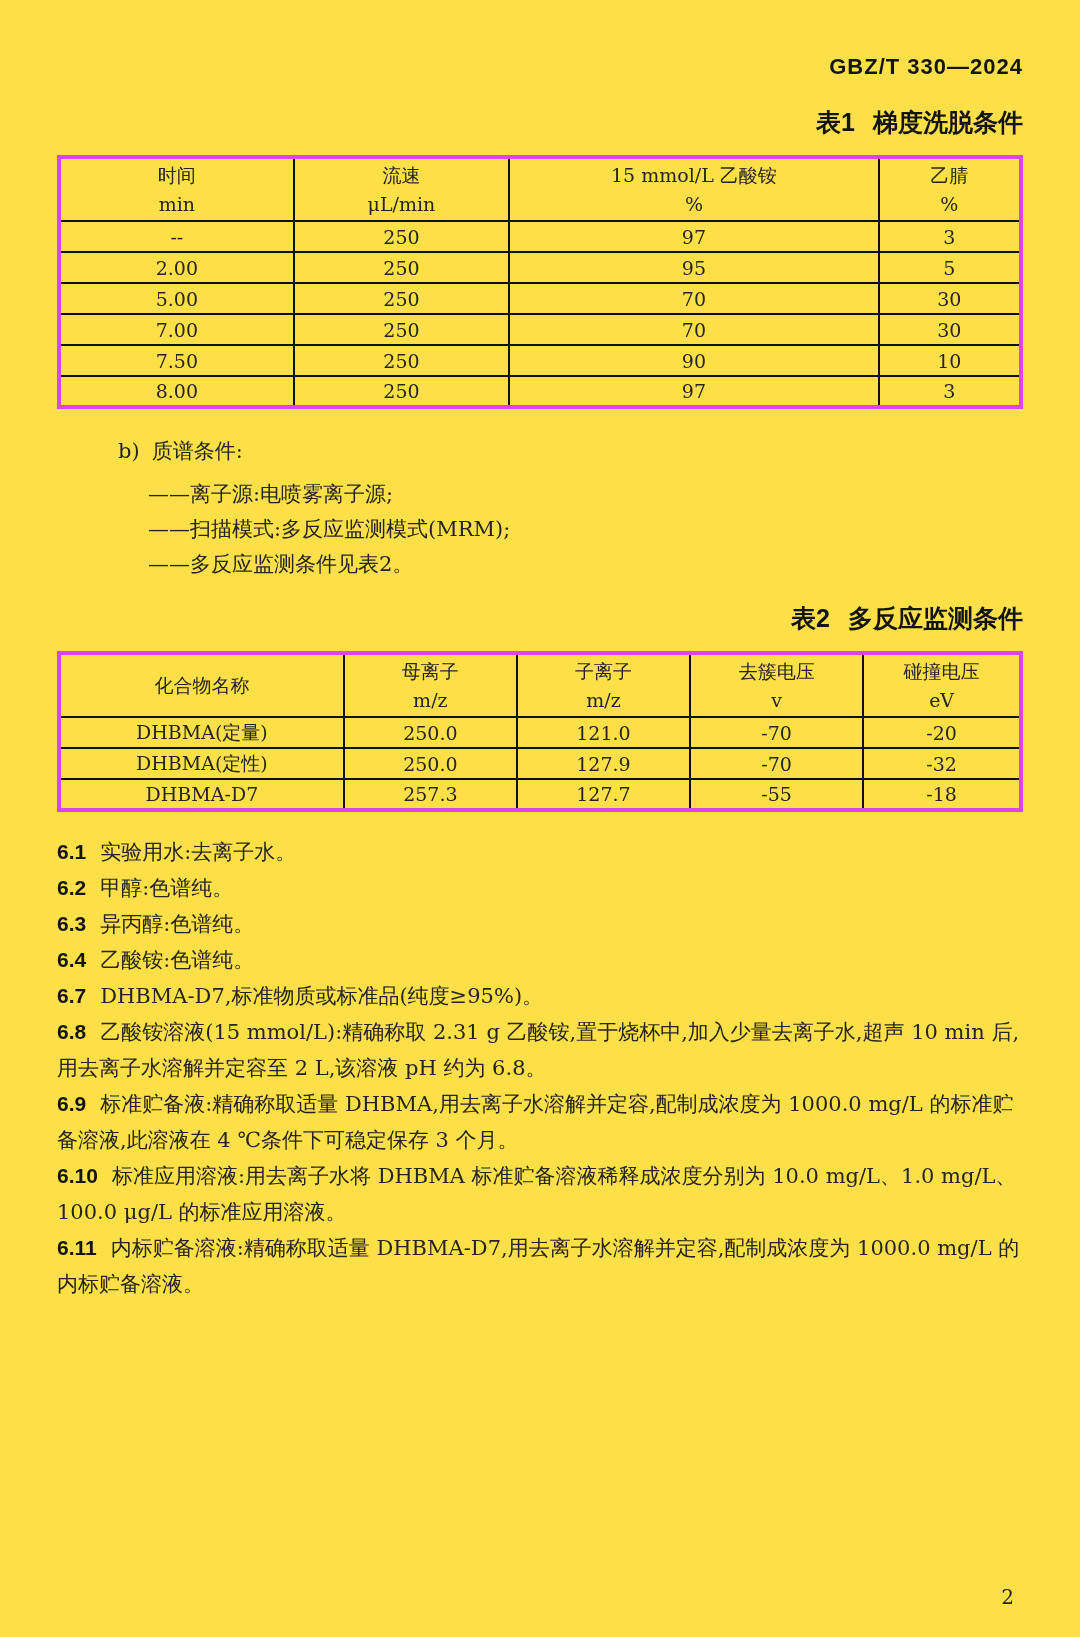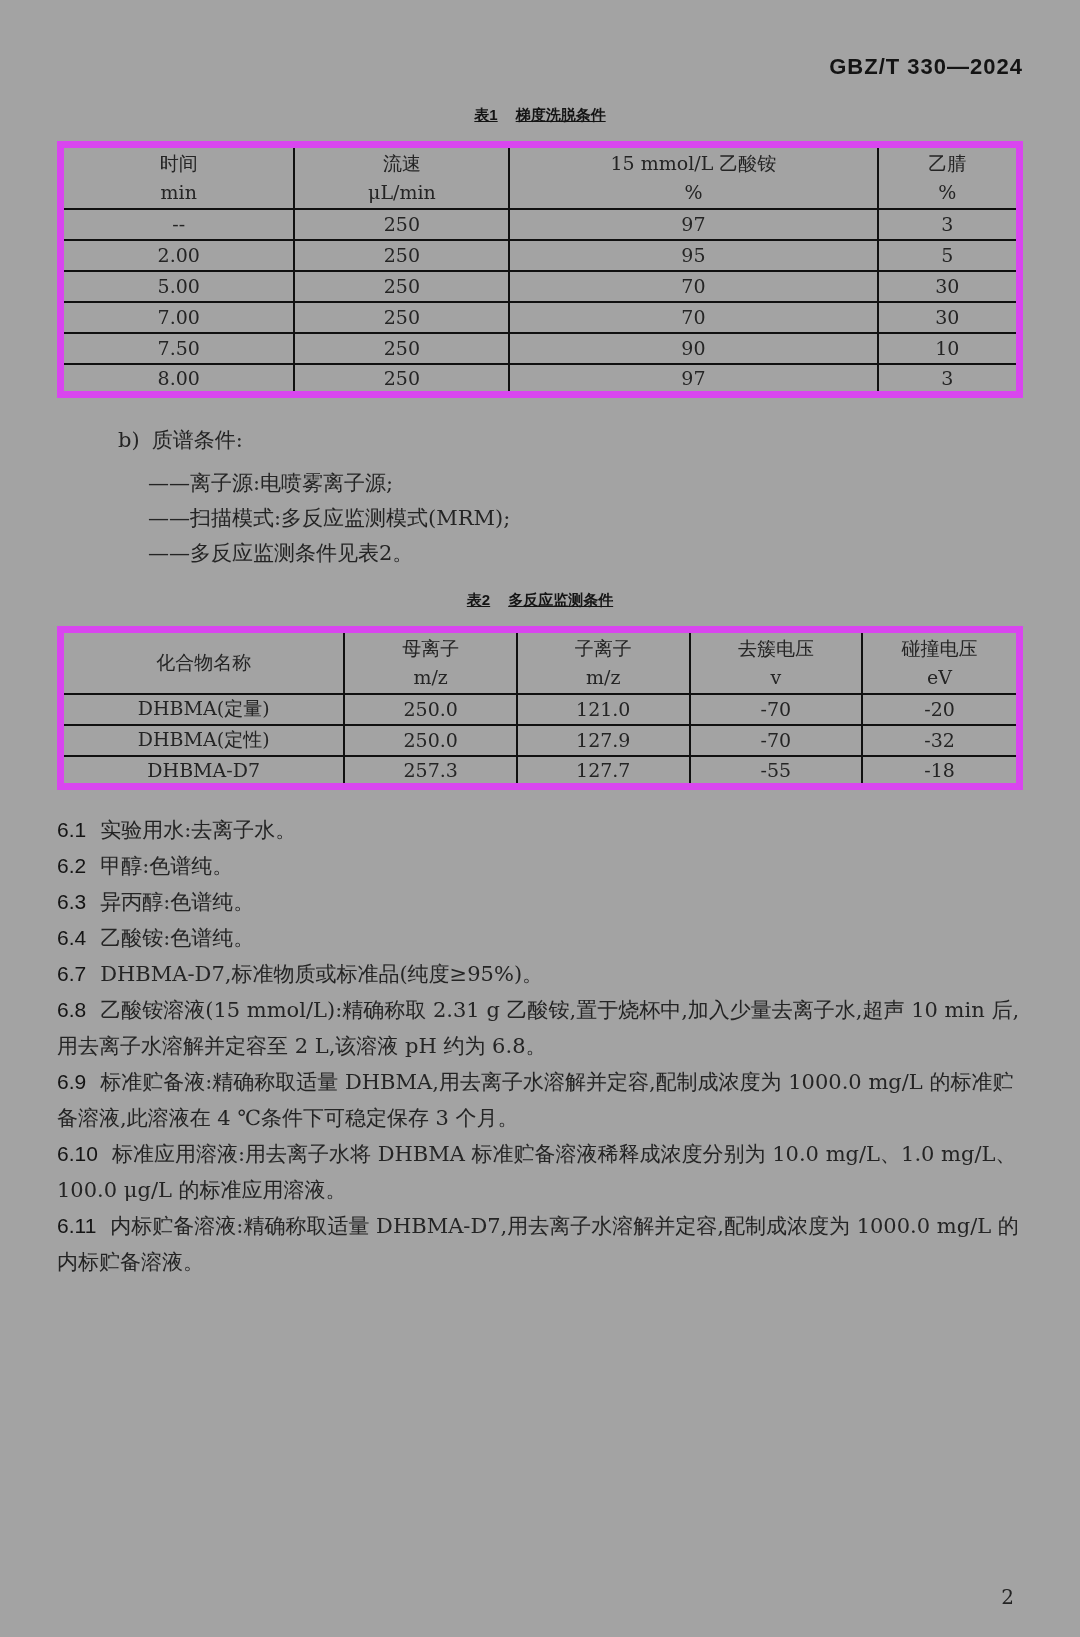--- a/index.html
+++ b/index.html
@@ -3,49 +3,48 @@
 <meta charset="utf-8">
 <style>
   * { margin:0; padding:0; box-sizing:border-box; }
   html,body { background:#ffffff; }
   body {
     width:1080px; min-height:1637px;
     font-family:"DejaVu Serif","Liberation Serif",serif;
     color:#1d1d1d;
     -webkit-font-smoothing:antialiased;
   }
-  .page { position:relative; width:1080px; height:1637px; overflow:hidden; background:#a3a3a3; }
+  .page { position:relative; width:1080px; height:1637px; overflow:hidden; background:#fde047; }
   .content { padding:0 57px; }
 
   .doc-header {
     padding-top:54px;
     text-align:right;
     font-family:"Liberation Sans","DejaVu Sans",sans-serif;
     font-weight:bold;
     font-size:22px;
     letter-spacing:1px;
     color:#141414;
   }
 
   .table-title {
-    text-align:center;
-    font-family:"Liberation Sans","DejaVu Sans",sans-serif;
-    font-weight:bold;
-    font-size:15px;
-    color:#141414;
-    text-decoration:underline;
+    text-align:right;
+    font-family:"Liberation Sans","DejaVu Sans",sans-serif;
+    font-weight:bold;
+    font-size:25px;
+    color:#141414;
   }
   .table-title .gap { display:inline-block; width:18px; }
   .title-1 { margin-top:26px; margin-bottom:16px; }
   .title-2 { margin-top:20px; margin-bottom:16px; }
 
   table {
     width:100%;
     border-collapse:collapse;
-    border:7px solid #d946ef;
+    border:4px solid #d946ef;
     table-layout:fixed;
   }
   th, td {
     border:2px solid #101010;
     text-align:center;
     vertical-align:middle;
     font-weight:normal;
     font-size:19px;
     color:#242424;
   }
@@ -71,21 +70,21 @@
     font-weight:bold;
     font-size:22px;
     color:#141414;
   }
   .sec-heading .num { margin-right:20px; }
 
   .items { margin-top:22px; }
   .item { font-size:21px; line-height:36px; color:#242424; }
   .item .num {
     font-family:"Liberation Sans","DejaVu Sans",sans-serif;
-    font-weight:normal;
+    font-weight:bold;
     margin-right:14px;
     color:#141414;
   }
 
   .page-number {
     position:absolute;
     right:66px;
     bottom:28px;
     font-size:20px;
     color:#242424;

